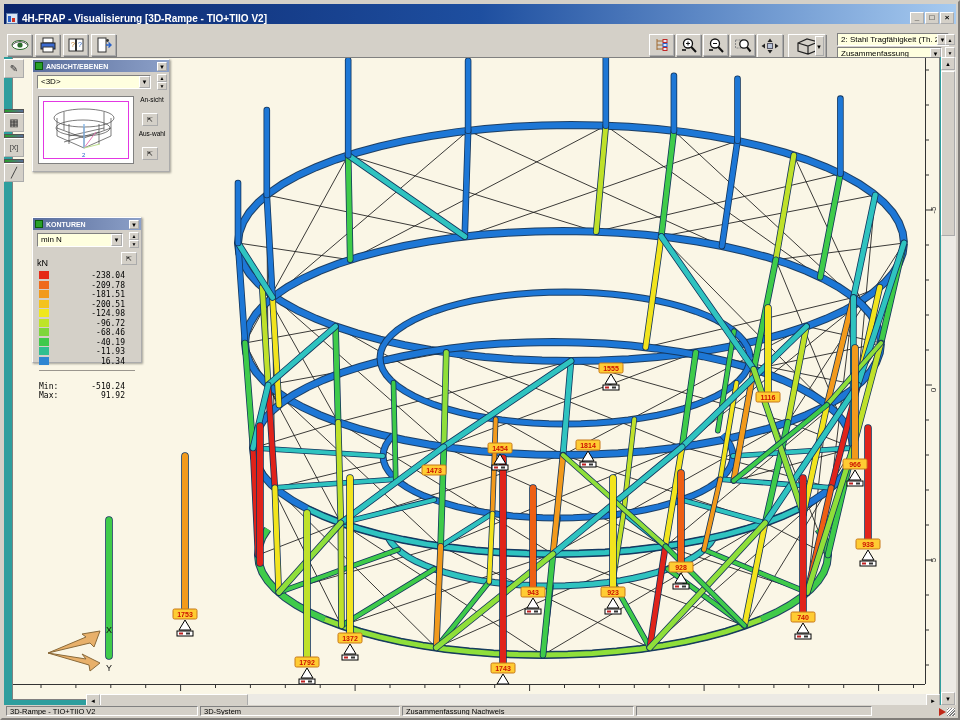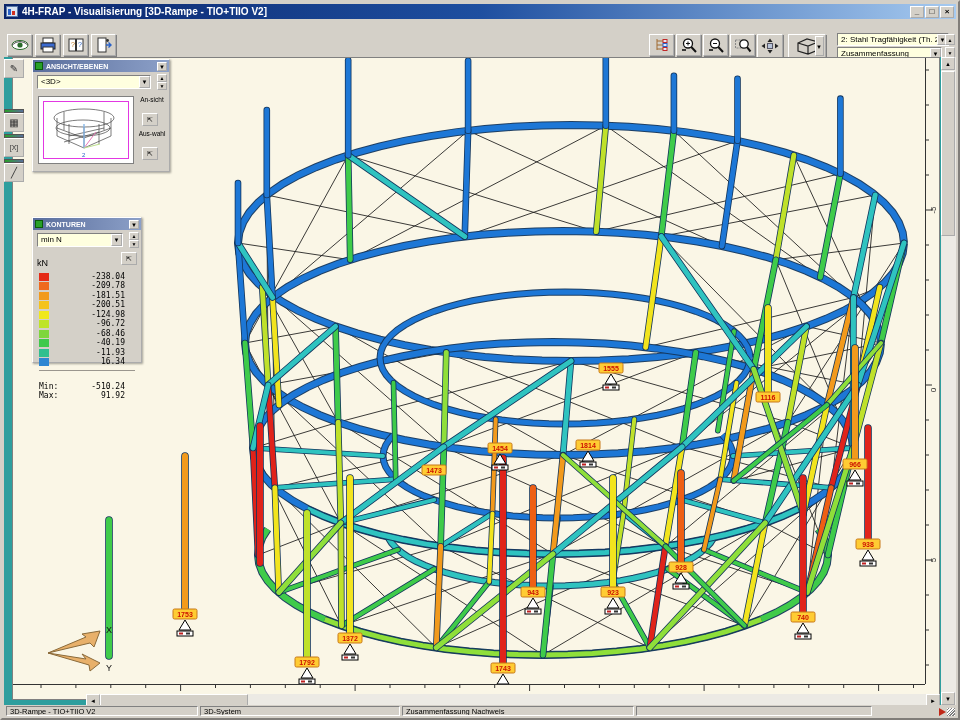--- a/index.html
+++ b/index.html
@@ -2,22 +2,22 @@
 <html><head>
 <meta charset="utf-8">
 <style>
   * { margin:0; padding:0; box-sizing:border-box; }
   html,body { width:960px; height:720px; overflow:hidden; }
   body { font-family:"Liberation Sans", sans-serif; background:#D4D0C8; position:relative;
          -webkit-font-smoothing:none; }
   #window { position:absolute; inset:0; border:2px outset #D4D0C8; background:#D4D0C8; }
 
   
-  #titlebar { position:absolute; left:2px; top:2px; right:2px; height:15px;
-    background:linear-gradient(90deg,#0A246A,#1E4FA0,#A6CAF0); display:flex; align-items:center;
+  #titlebar { position:absolute; left:2px; top:2px; right:2px; height:20px;
+    background:linear-gradient(90deg,#0A246A,#1E4FA0,#A6CAF0); display:flex; align-items:flex-end;
     padding:0 2px; color:#fff; font-size:10px; font-weight:bold; }
   #title-icon { width:12px; height:11px; background:#d8e4f4; border:1px solid #5a78a8; margin-right:4px;
     position:relative; flex:none; }
   #title-icon::before { content:""; position:absolute; left:1px; top:2px; width:3px; height:6px; background:#2a62c8; }
   #title-icon::after { content:""; position:absolute; left:5px; top:4px; width:3px; height:4px; background:#d03020; }
   #title-text { flex:1; white-space:nowrap; overflow:hidden; }
   .winbtn { width:14px; height:12px; background:#D4D0C8; border:1px outset #fff; margin-left:1px;
     font-size:8px; line-height:9px; text-align:center; color:#000; font-weight:bold; flex:none; }
 
   
@@ -68,21 +68,21 @@
   #konturen-panel { left:28px; top:120px; width:110px; height:146px;margin-top:40px; }
   .prow { position:relative; margin:3px 4px 0 4px; height:16px; }
   .prow .dd { position:absolute; left:0; right:14px; top:0; height:14px; line-height:12px; }
   .prow .spin { right:-1px; top:-1px; height:16px; } .prow .spin div { height:8px; line-height:7px; width:10px; }
   #thumb-box { position:absolute; left:5px; top:36px; width:96px; height:68px; background:#fff; border:1px solid #808080; }
   #thumb-inner { position:absolute; left:4px; top:4px; right:4px; bottom:4px; border:1px solid #E238E2; }
   .side-lab { position:absolute; font-size:6.5px; color:#000; text-align:center; width:30px; line-height:1.1; }
   .mini-btn { position:absolute; width:16px; height:13px; background:#D4D0C8; border:1px outset #fff;
     font-size:7px; text-align:center; line-height:11px; }
   #legend { margin:4px 6px 0 6px; font-family:"DejaVu Sans Mono", monospace; font-size:8px; color:#000; }
-  .lrow { display:flex; align-items:flex-end; height:9.5px; }
+  .lrow { display:flex; align-items:flex-start; height:9.5px; }
   .lrow .sw { width:10px; height:8px; margin-right:6px; flex:none; }
   .lrow .lv { flex:1; text-align:right; padding-right:10px; }
   #minmax { margin:4px 6px 2px 6px; border-top:1px solid #9a968e; padding-top:11px;
     font-family:"DejaVu Sans Mono", monospace; font-size:8px; }
   #minmax div { display:flex; justify-content:space-between; padding-right:10px; }
 
   
   .side-tool { position:absolute; left:0px; width:20px; height:19px; background:#D4D0C8; border:1px outset #fff;
     font-size:10px; text-align:center; line-height:17px; color:#333; }
   .side-cap { position:absolute; left:0px; width:20px; height:4px; background:linear-gradient(90deg,#28A028,#5A6E9C); border:1px solid #555; }

